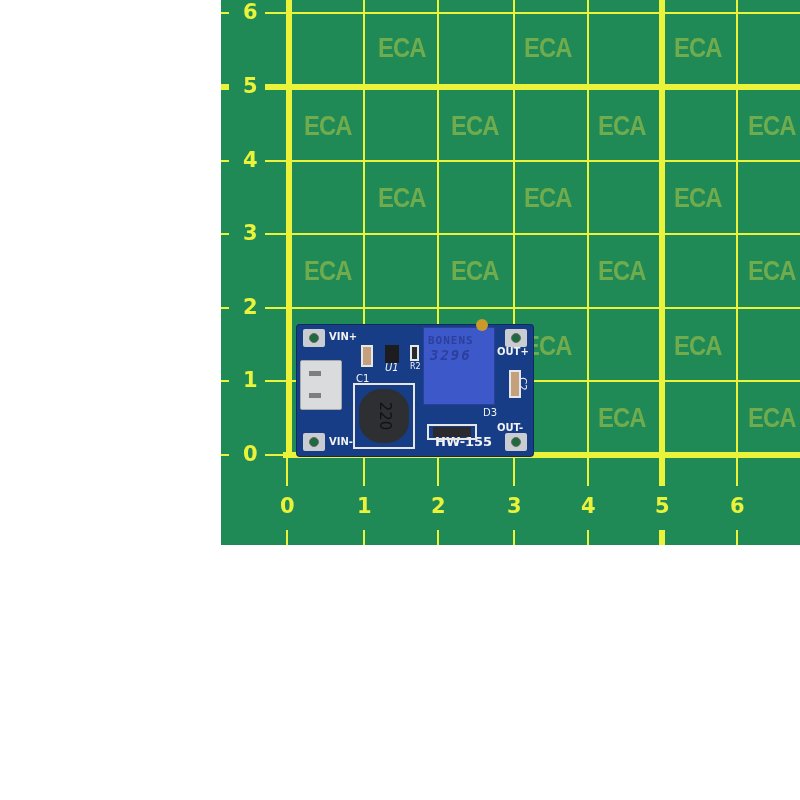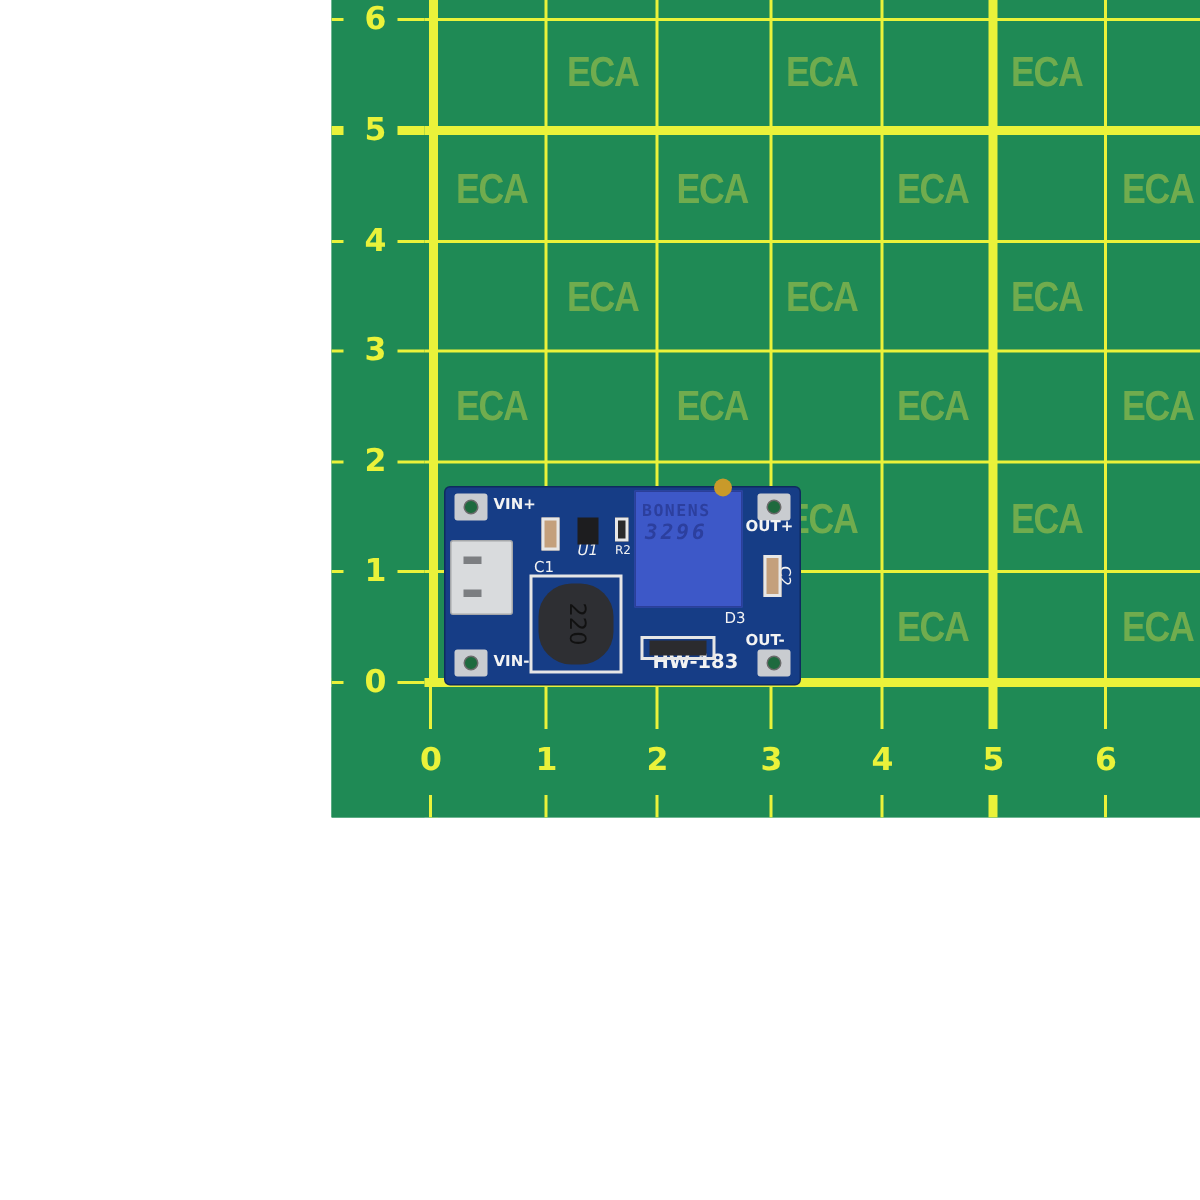--- a/index.html
+++ b/index.html
@@ -132,21 +132,21 @@
 
   <div class="silk" style="left:32px;top:7px;">VIN+</div>
   <div class="silk" style="left:32px;top:112px;">VIN-</div>
   <div class="silk" style="left:200px;top:22px;">OUT+</div>
   <div class="silk" style="left:200px;top:98px;">OUT-</div>
   <div class="silk" style="left:59px;top:49px;font-weight:normal;">C1</div>
   <div class="silk" style="left:88px;top:38px;font-weight:normal;font-style:italic;">U1</div>
   <div class="silk" style="left:113px;top:38px;font-size:8px;font-weight:normal;">R2</div>
   <div class="silk" style="left:218px;top:54px;font-weight:normal;transform:rotate(90deg);">C2</div>
   <div class="silk" style="left:186px;top:83px;font-weight:normal;">D3</div>
-  <div class="silk" style="left:138px;top:110px;font-size:13px;">HW-183</div>
+  <div class="silk" style="left:138px;top:110px;font-size:13px;">HW-155</div>
 
   <div id="usb">
     <div class="slot" style="top:10px;"></div>
     <div class="slot" style="top:32px;"></div>
   </div>
 
   <div class="smd" style="left:64px;top:20px;width:12px;height:22px;"></div>
   <div class="ic" style="left:88px;top:20px;width:14px;height:18px;"></div>
   <div class="smd" style="left:113px;top:20px;width:9px;height:16px;background:#2a2a2a;"></div>
   <div class="smd" style="left:212px;top:45px;width:12px;height:28px;"></div>

